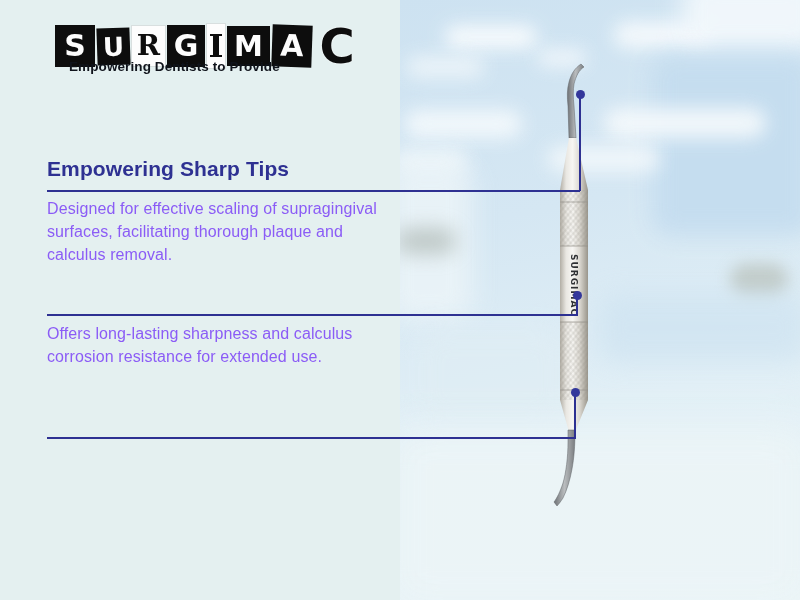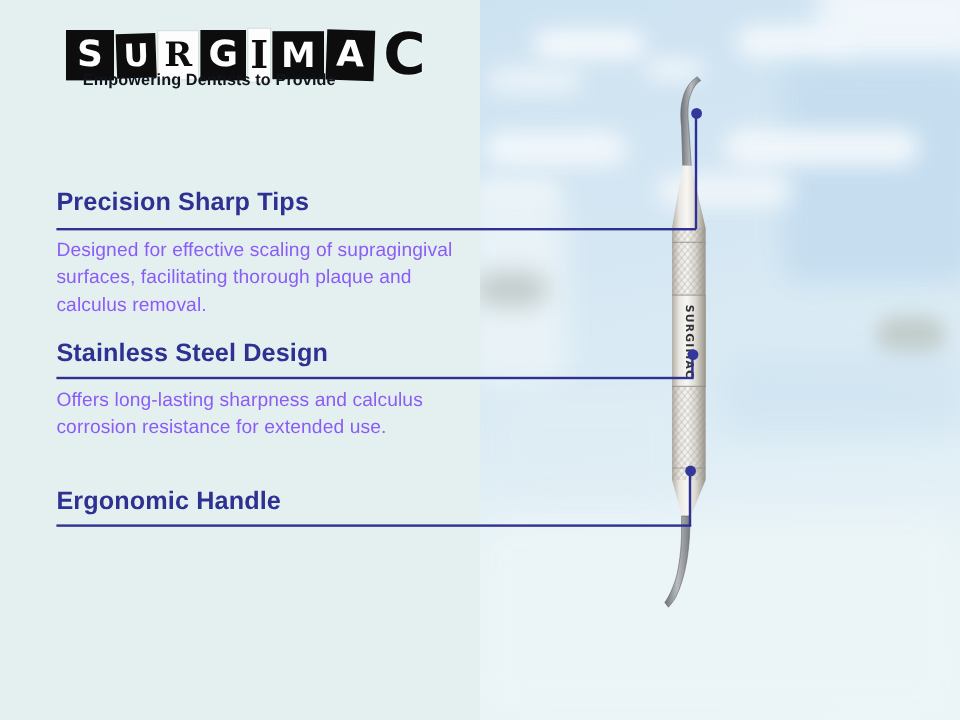--- a/index.html
+++ b/index.html
@@ -149,21 +149,19 @@
     <span class="tile dark" style="width:43px;height:40px;font-size:29px;">M</span>
     <span class="tile dark" style="width:40px;height:42px;font-size:30px;transform:rotate(2deg);">A</span>
     <span class="tile plain" style="width:46px;height:48px;font-size:48px;">C</span>
   </div>
 
   <div class="tagline">
     <div>Empowering Dentists to Provide</div>
   </div>
 
 
-  <div class="feature-title" style="top:157px;">Precision Sharp Tips</div>
+  <div class="feature-title" style="top:157px;">Empowering Sharp Tips</div>
   <div class="feature-body" style="top:197px;">Designed for effective scaling of supragingival surfaces, facilitating thorough plaque and calculus removal.</div>
 
-  <div class="feature-title" style="top:283px;">Stainless Steel Design</div>
   <div class="feature-body" style="top:322px;">Offers long-lasting sharpness and calculus corrosion resistance for extended use.</div>
 
-  <div class="feature-title" style="top:406px;">Ergonomic Handle</div>
 
 </div>
 
 </body></html>

